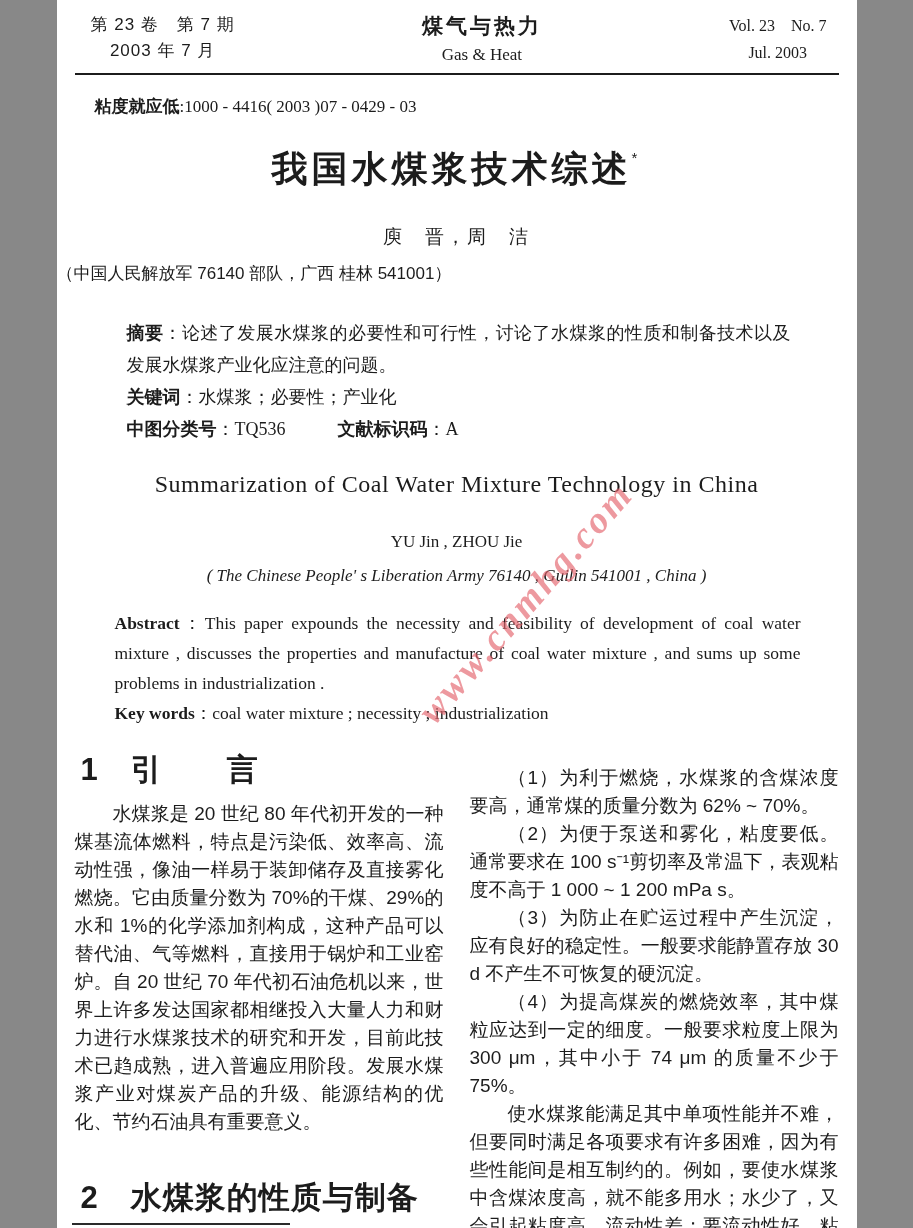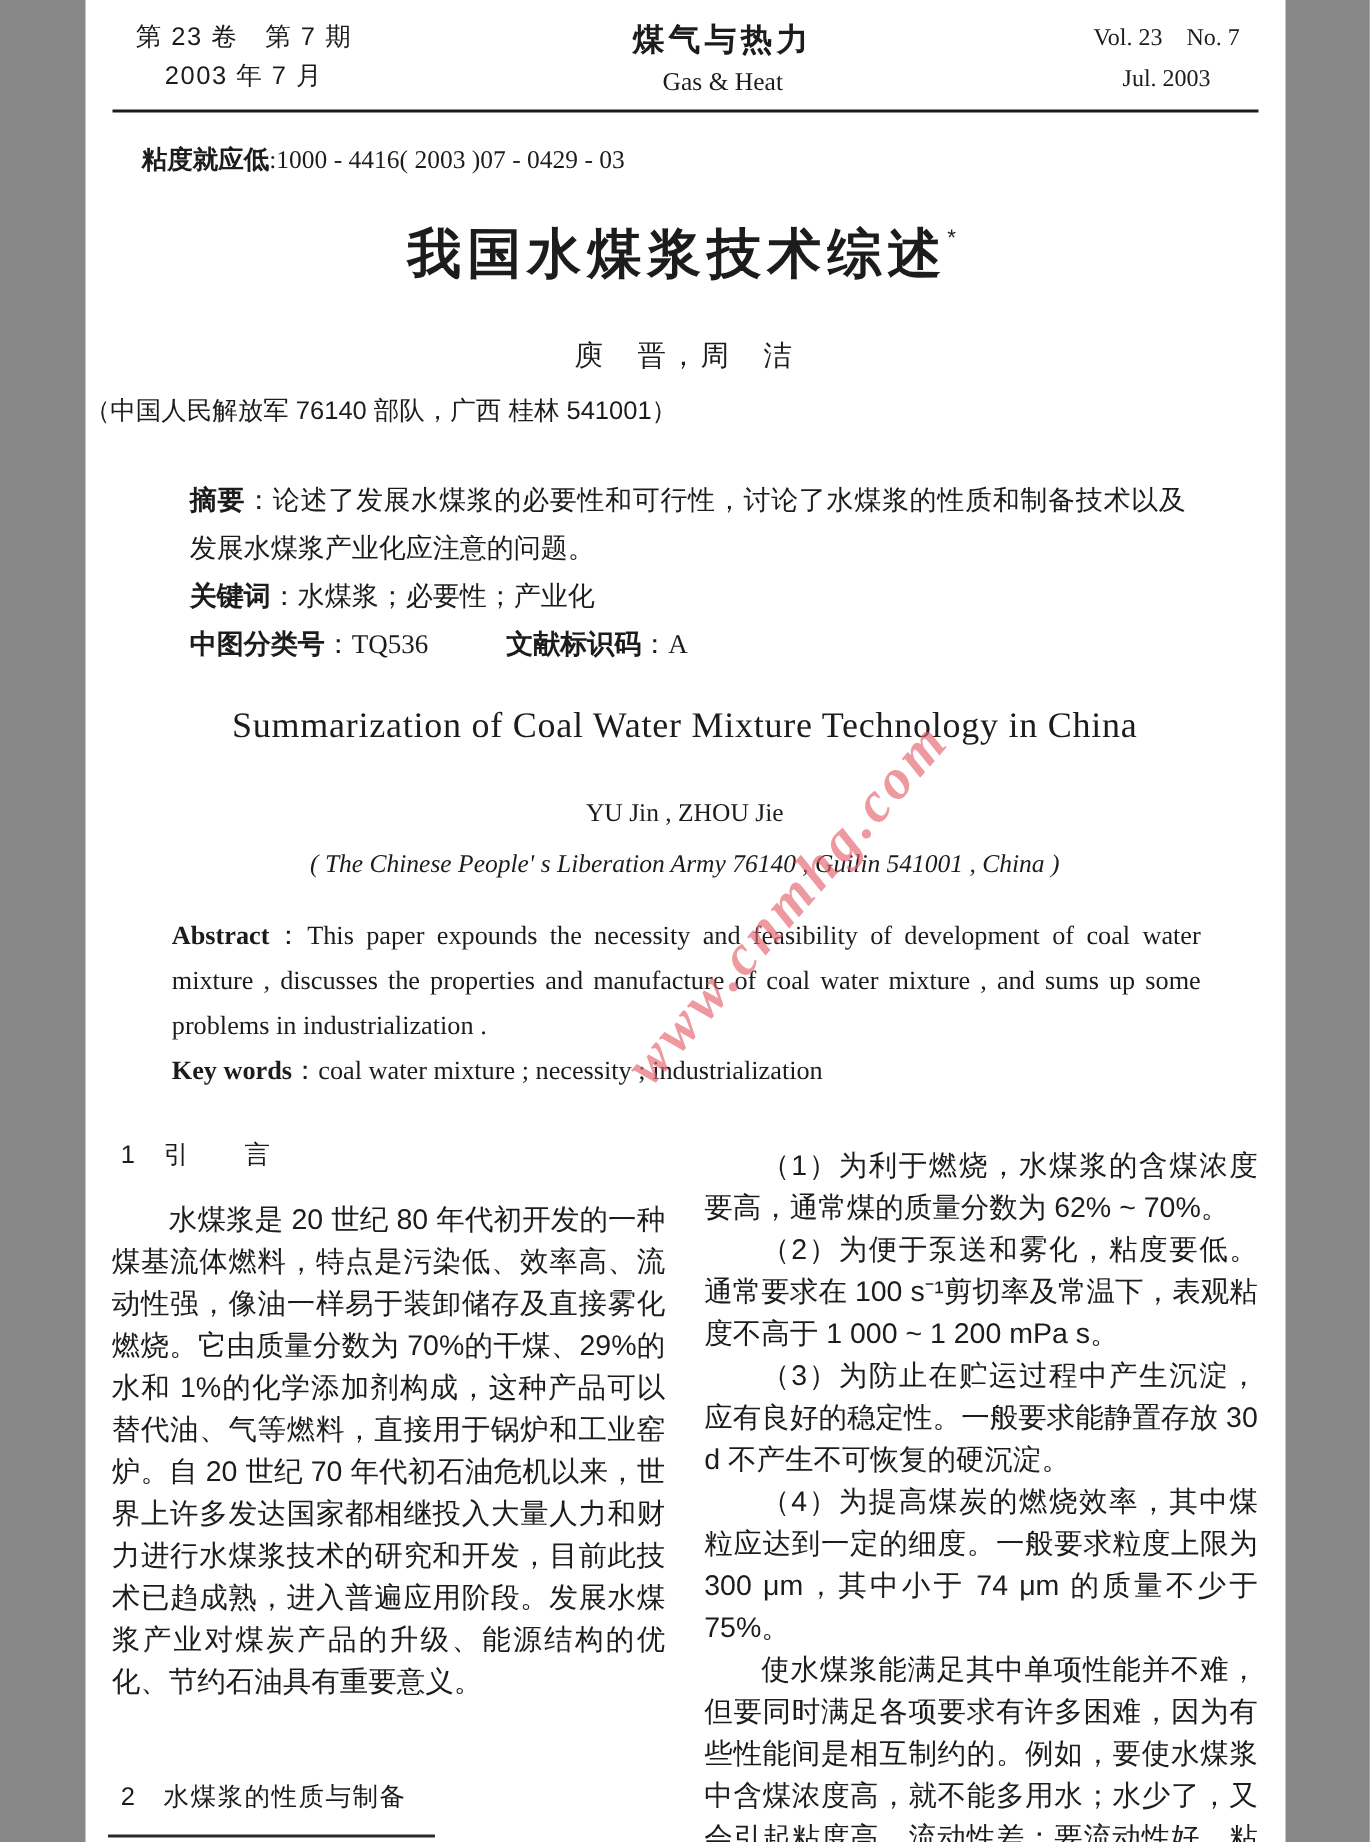--- a/index.html
+++ b/index.html
@@ -51,21 +51,21 @@
   .en-authors { font-size: 17px; margin-top: 34px; }
   .en-affil { font-size: 17px; font-style: italic; margin-top: 14px; }
   .abs-en { margin: 22px 56px 0 58px; font-family: "Liberation Serif", serif; font-size: 17.5px; line-height: 30px; text-align: justify; }
   .abs-en p { margin: 0; }
   .abs-en .lbl { font-weight: bold; }
 
   
   .columns { display: flex; gap: 26px; margin: 24px 18px 0 18px; }
   .col { flex: 1 1 0; font-size: 19px; line-height: 28px; text-align: justify; }
   .col p { margin: 0; text-indent: 2em; }
-  .sec-h1 { font-size: 17px; font-weight: normal; margin: 4px 0 16px 6px; letter-spacing: 1px; }
+  .sec-h1 { font-size: 31px; font-weight: bold; margin: 4px 0 16px 6px; letter-spacing: 1px; }
   .sec-h1.second { margin-top: 48px; margin-bottom: 10px; }
   .sec-h2 { font-size: 19px; font-weight: bold; margin: 20px 0 8px 2px; }
   .col-right { padding-top: 12px; }
 
   .footnote-rule {
     position: absolute;
     left: 15px;
     bottom: 3px;
     width: 218px;
     border-top: 2px solid #2a2a2a;

